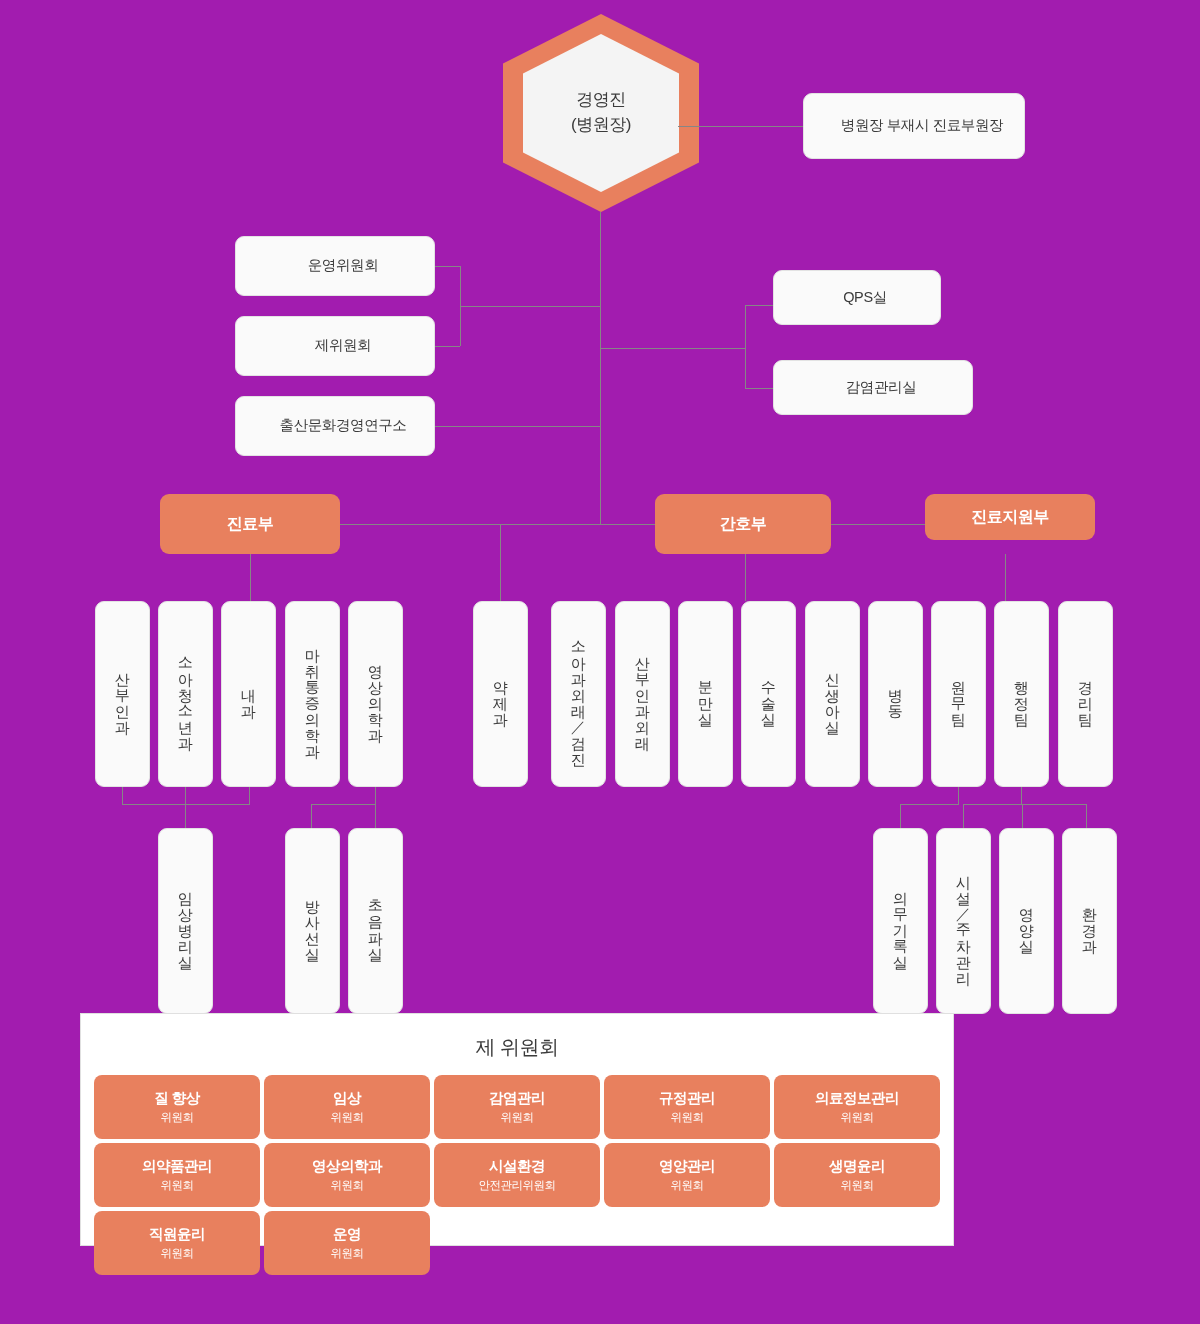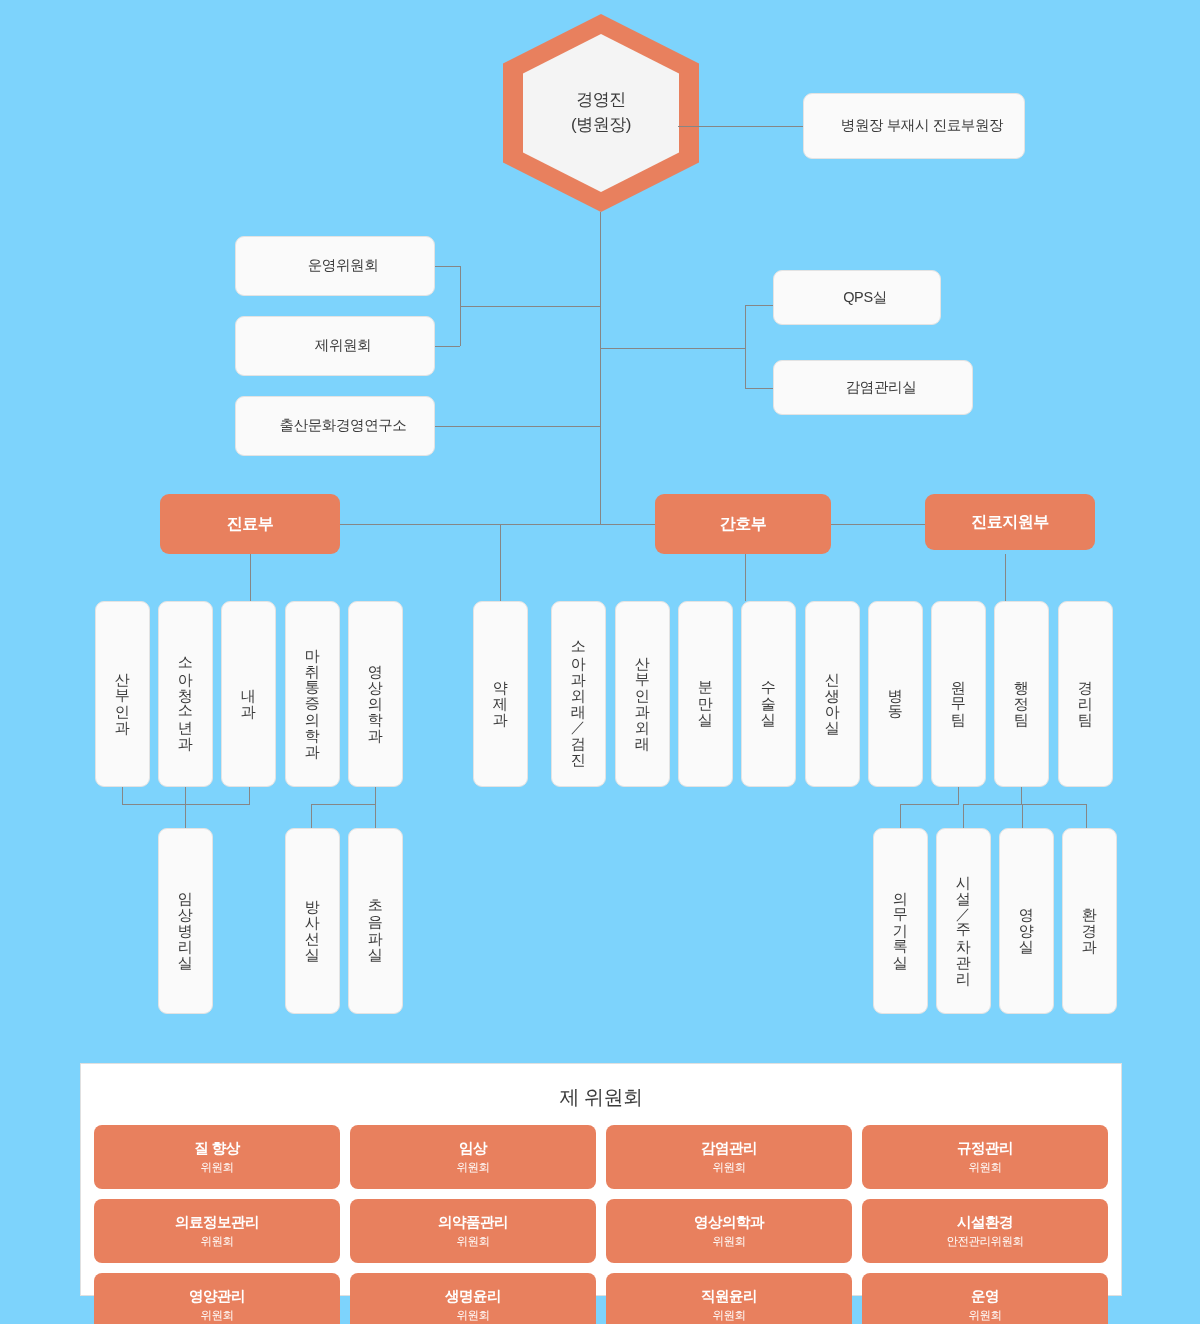--- a/index.html
+++ b/index.html
@@ -1,18 +1,18 @@
 <!DOCTYPE html>
 <html><head>
 <meta charset="utf-8">
 <title>Organization Chart</title>
 <style>
   html,body{margin:0;padding:0;background:#ffffff;}
   body{font-family:"Liberation Sans","DejaVu Sans",sans-serif;}
-  #stage{position:relative;width:1200px;height:1324px;background:#7dd3fc;overflow:hidden;}
+  #stage{position:relative;width:1200px;height:1324px;background:#a21caf;overflow:hidden;}
 
   
   .ln{position:absolute;background:#868686;}
   .lnh{height:1px;}
   .lnv{width:1px;}
 
   
   .box{
     position:absolute;
     background:#fafafa;
@@ -63,30 +63,30 @@
   .hexin{
     position:absolute;left:20px;top:20px;right:20px;bottom:20px;
     background:#f4f4f4;
     clip-path:polygon(50% 0%,100% 25%,100% 75%,50% 100%,0% 75%,0% 25%);
     display:flex;flex-direction:column;align-items:center;justify-content:center;
     color:#3b3b3b;font-size:17px;line-height:1.45;letter-spacing:-0.5px;
   }
 
   
   #committee-panel{
-    position:absolute;left:80px;top:1063px;width:1042px;height:233px;
+    position:absolute;left:80px;top:1013px;width:874px;height:233px;
     border:1px solid #e0e0e0;background:#fff;box-sizing:border-box;
   }
   #committee-title{
     text-align:center;font-size:20px;color:#3b3b3b;
     margin-top:20px;letter-spacing:-0.5px;
   }
   #committee-grid{
-    display:grid;grid-template-columns:repeat(4,1fr);
-    gap:10px;padding:14px 13px 0 13px;
+    display:grid;grid-template-columns:repeat(5,1fr);
+    gap:4px;padding:14px 13px 0 13px;
   }
   .cbox{
     background:#e8805e;border-radius:8px;height:64px;
     display:flex;flex-direction:column;align-items:center;justify-content:center;
     color:#fff;letter-spacing:-0.5px;
   }
   .cbox .c1{font-size:14.5px;font-weight:bold;line-height:1.25;}
   .cbox .c2{font-size:11.5px;line-height:1.3;margin-top:2px;}
 </style>
 </head>
@@ -120,21 +120,21 @@
   <div class="box" style="left:773px;top:270px;width:168px;height:55px;">QPS실</div>
   <div class="box" style="left:773px;top:360px;width:200px;height:55px;">감염관리실</div>
 
   <div class="ln lnh" style="left:600px;top:348px;width:145px;"></div>
   <div class="ln lnv" style="left:745px;top:305px;height:83px;"></div>
   <div class="ln lnh" style="left:745px;top:305px;width:28px;"></div>
   <div class="ln lnh" style="left:745px;top:388px;width:28px;"></div>
 
   <div class="dept" style="left:160px;top:494px;width:180px;height:60px;">진료부</div>
   <div class="dept" style="left:655px;top:494px;width:176px;height:60px;">간호부</div>
-  <div class="dept" style="left:925px;top:494px;width:170px;height:56px;">진료지원부</div>
+  <div class="dept" style="left:925px;top:494px;width:170px;height:46px;">진료지원부</div>
 
   <div class="ln lnh" style="left:340px;top:524px;width:315px;"></div>
   <div class="ln lnh" style="left:831px;top:524px;width:94px;"></div>
   <div class="ln lnv" style="left:500px;top:524px;height:77px;"></div>
   <div class="ln lnv" style="left:250px;top:554px;height:47px;"></div>
   <div class="ln lnv" style="left:745px;top:554px;height:47px;"></div>
   <div class="ln lnv" style="left:1005px;top:554px;height:47px;"></div>
 
   <div class="box vbox" style="left:95px;top:601px;width:55px;height:186px;">
     <span>산부인과</span>

